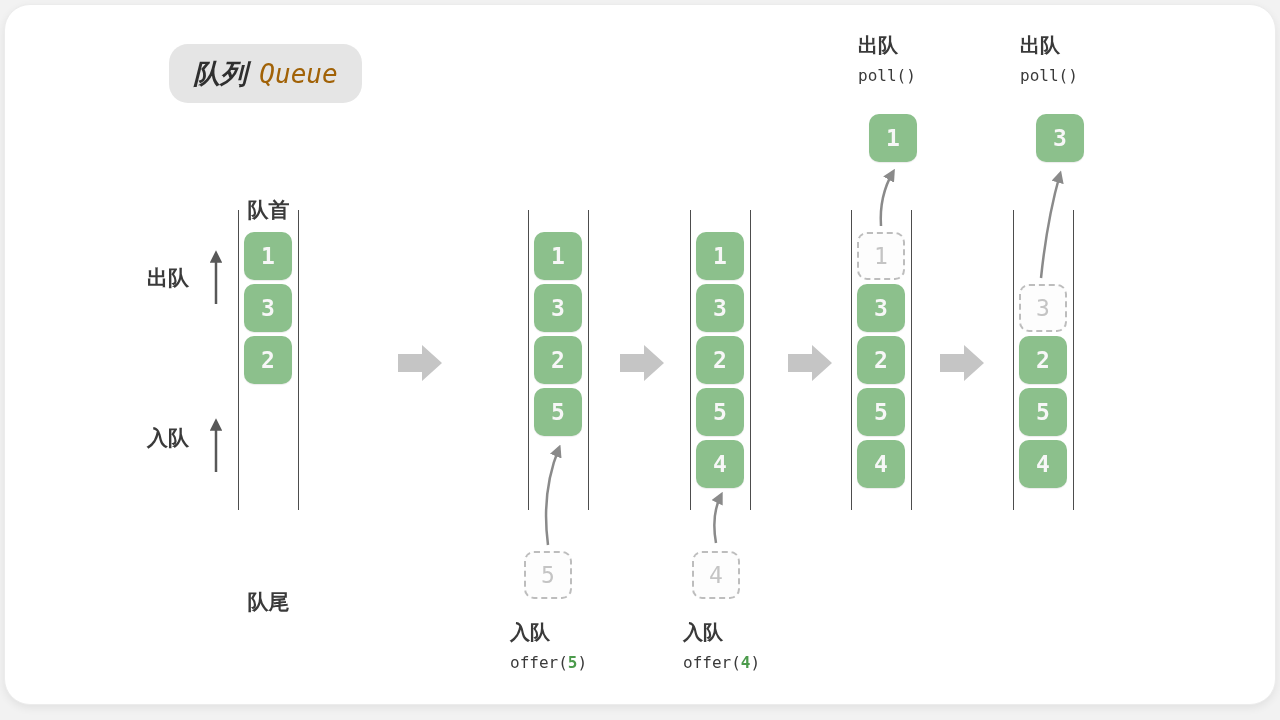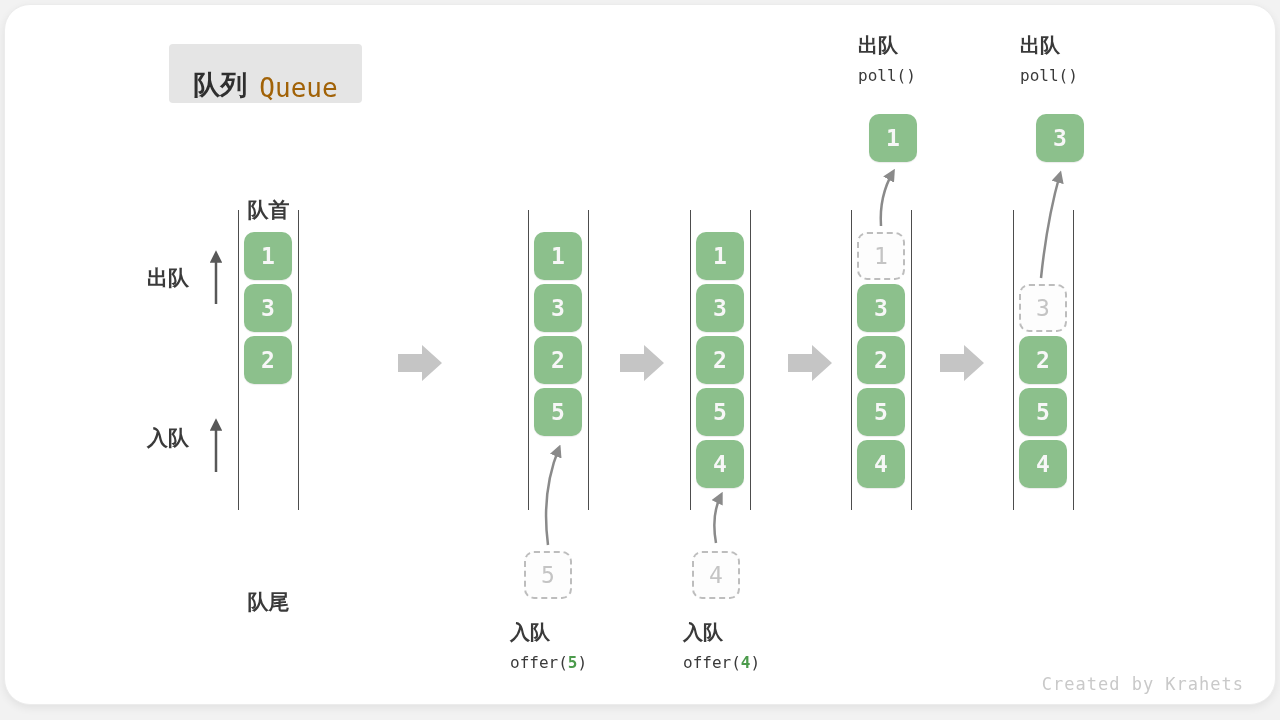--- a/index.html
+++ b/index.html
@@ -5,22 +5,22 @@
   * { margin:0; padding:0; box-sizing:border-box; }
   html,body { width:1280px; height:720px; overflow:hidden; background:#f2f2f2;
               font-family:"DejaVu Sans","Liberation Sans",sans-serif; }
   #canvas { position:relative; width:1280px; height:720px; }
   .card { position:absolute; left:4px; top:4px; width:1272px; height:701px;
           background:#ffffff; border-radius:26px; border:1px solid #ececec;
           box-shadow:0 3px 9px rgba(0,0,0,0.07); }
   #overlay { position:absolute; left:0; top:0; width:1280px; height:720px;
              pointer-events:none; }
   .badge { position:absolute; left:169px; top:44px; width:193px; height:59px;
-           background:#e5e5e5; border-radius:4px; display:flex;
-           align-items:flex-end; justify-content:center; gap:12px; }
+           background:#e5e5e5; border-radius:19px; display:flex;
+           align-items:center; justify-content:center; gap:12px;font-style:italic; }
   .badge .zh { font-size:27px; font-weight:bold; color:#2f2f2f; }
   .badge .en { font-family:"DejaVu Sans Mono","Liberation Mono",monospace;
                font-size:26px; color:#a16207; }
   .zh-label { position:absolute; font-size:21px; font-weight:bold; color:#3a3a3a;
               line-height:26px; white-space:nowrap; }
   .col { position:absolute; top:210px; width:61px; height:300px;
          border-left:1.5px solid #4d4d4d; border-right:1.5px solid #4d4d4d; }
   .box { position:absolute; width:48px; height:48px; border-radius:10px;
          background:#8cc08c; color:#f7f7f7; display:flex; align-items:center;
          justify-content:center; font-size:23px; font-weight:bold;
@@ -125,14 +125,13 @@
   </div>
   <div class="op" style="left:858px; top:31px;">
     <span class="zh">出队</span>
     <span class="code">poll()</span>
   </div>
   <div class="op" style="left:1020px; top:31px;">
     <span class="zh">出队</span>
     <span class="code">poll()</span>
   </div>
 
-  <div class="watermark">Created by Krahets</div>
 </div>
 
 </body></html>

